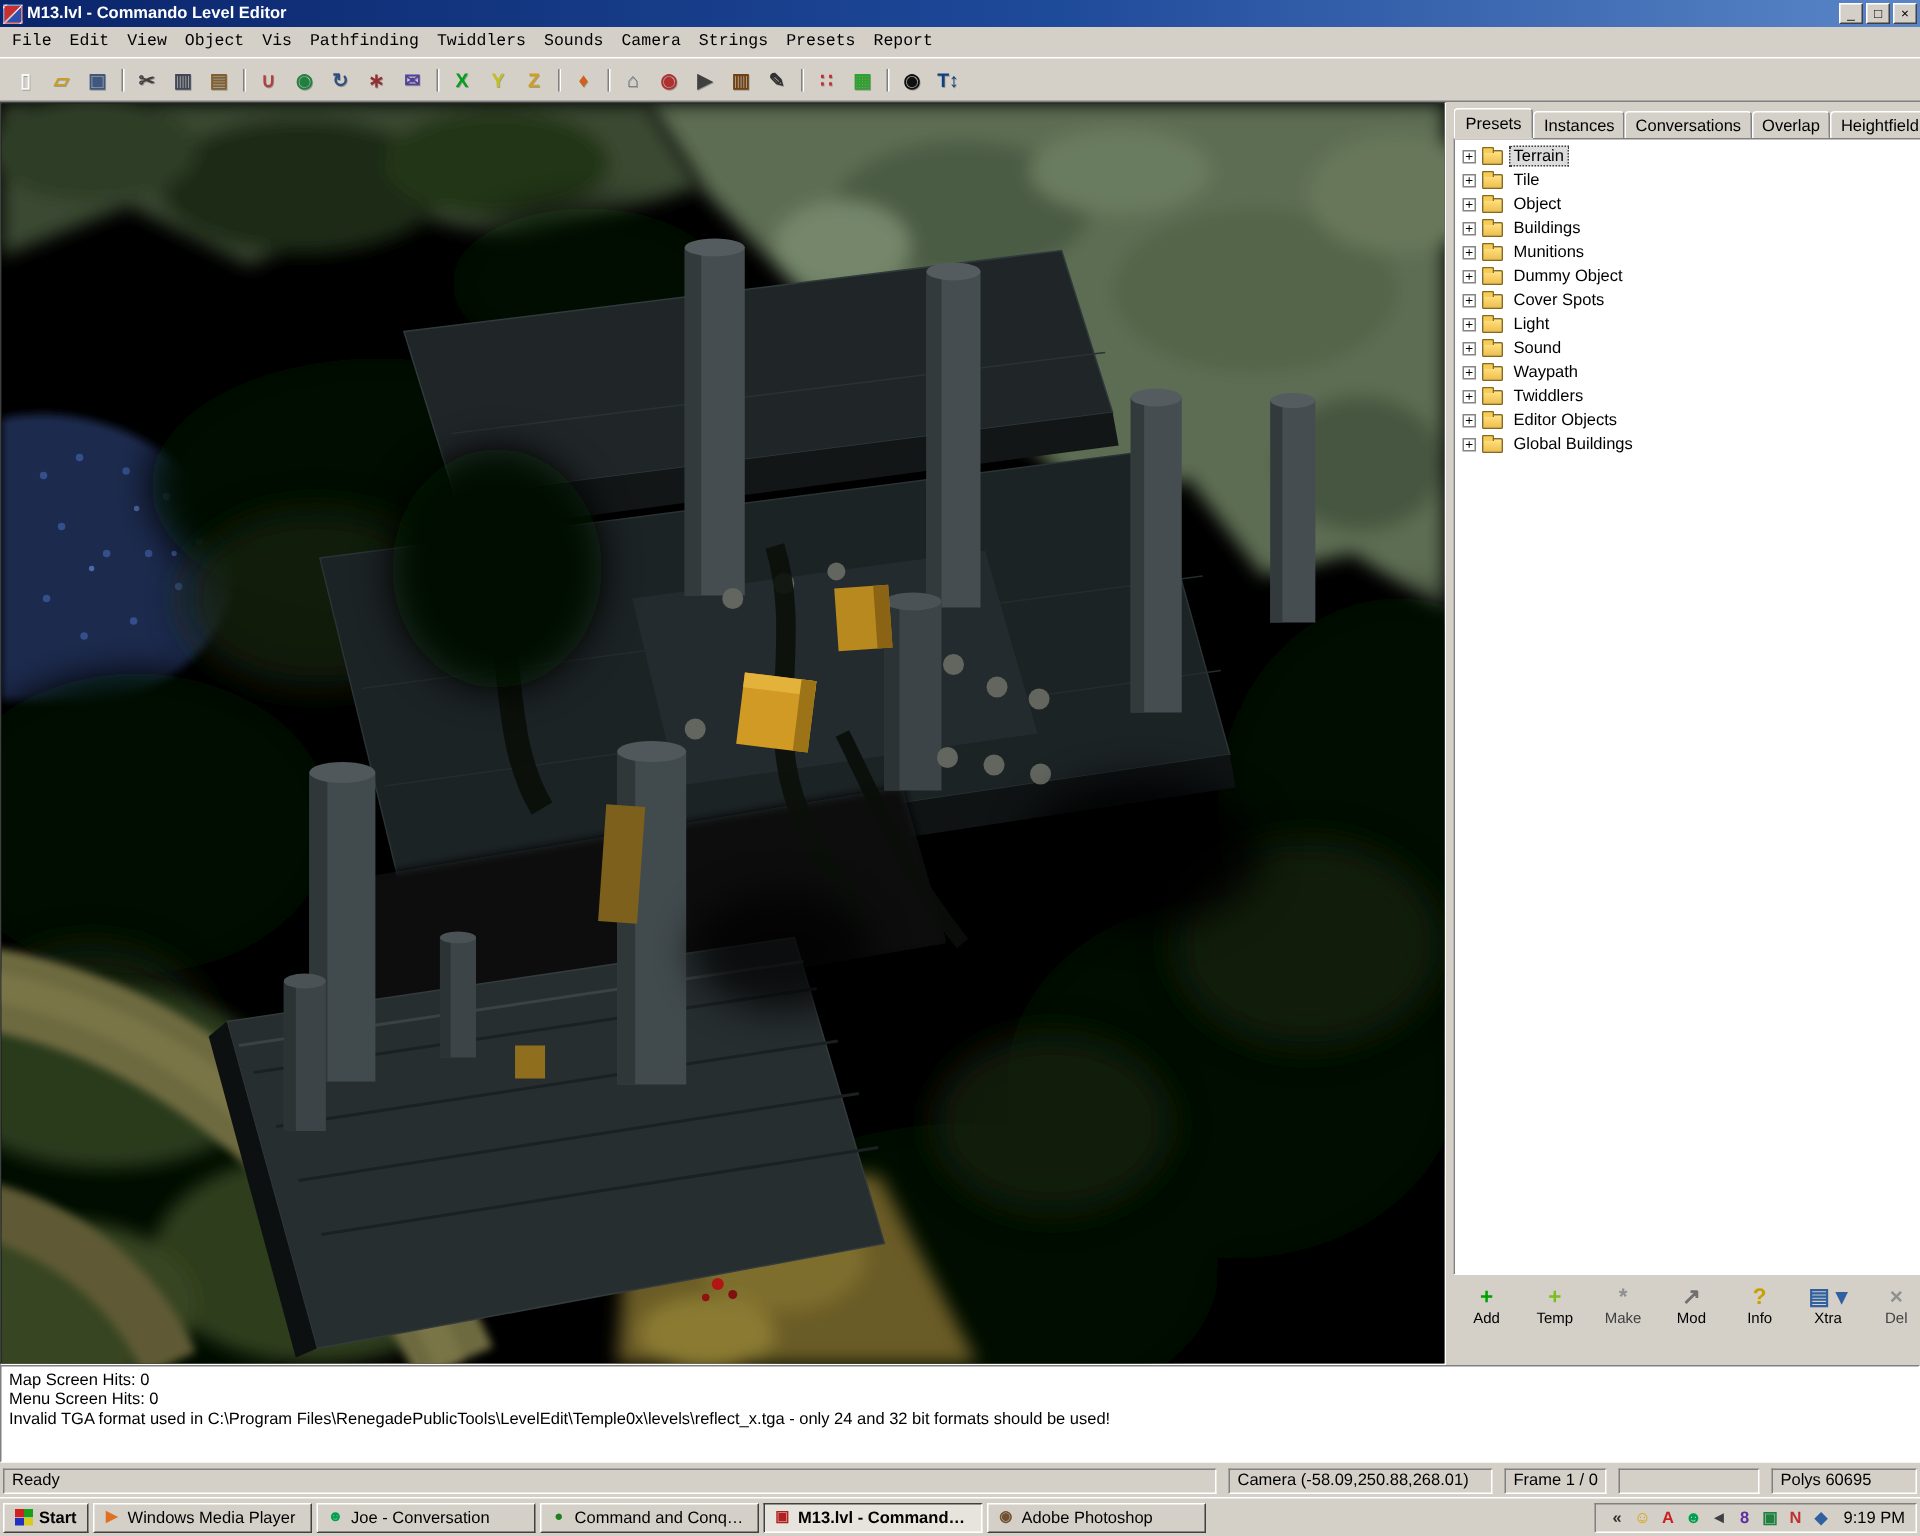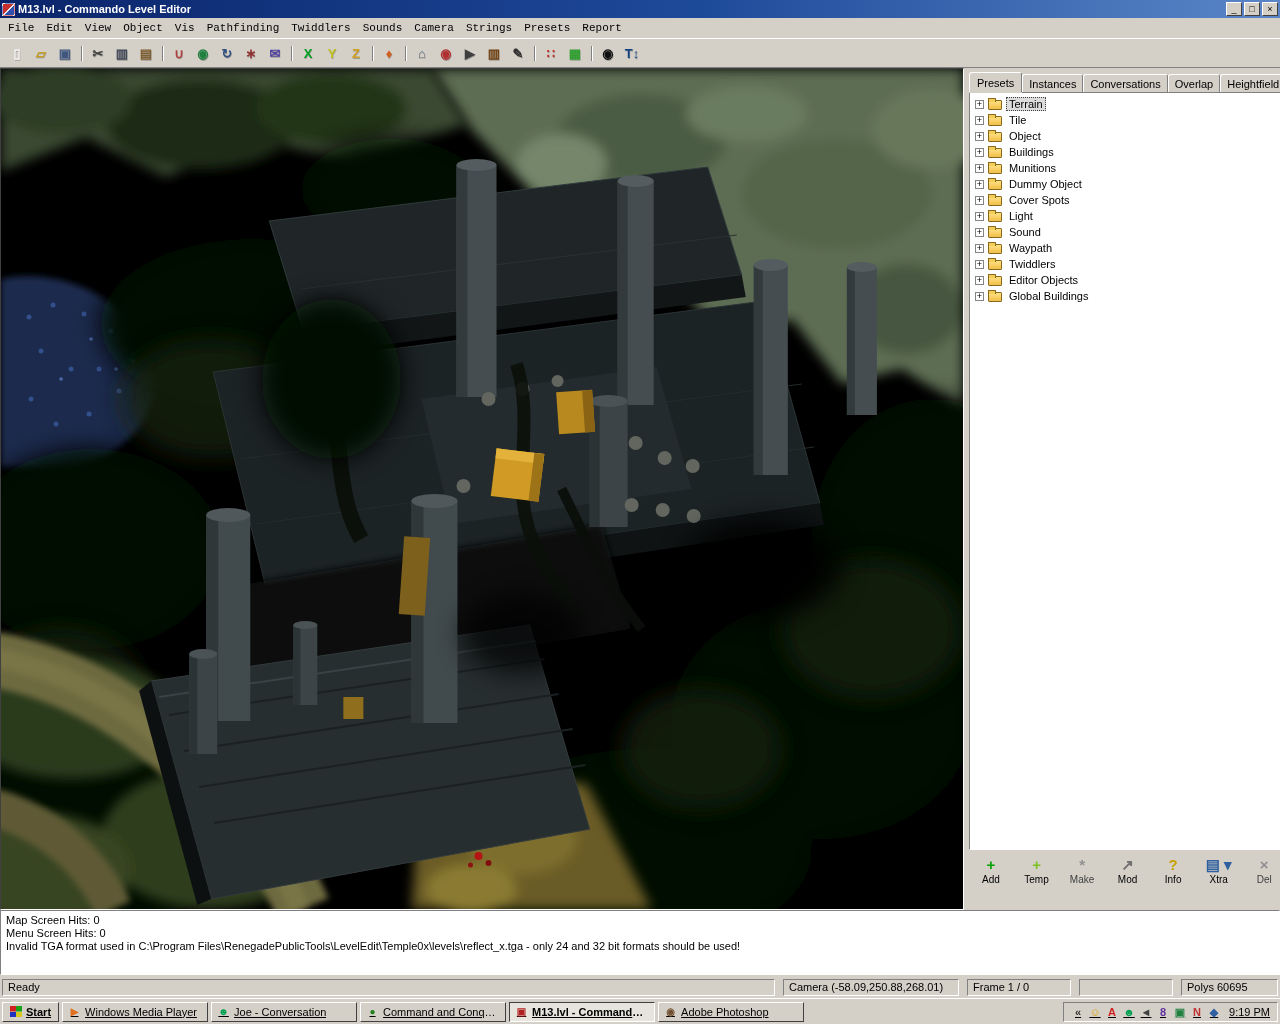--- a/index.html
+++ b/index.html
@@ -79,27 +79,27 @@
   .log { height:65px; flex:none; background:#fff; padding:3px 5px; overflow:hidden;
     border:1px solid; border-color:#808080 #fff #fff #808080; }
   .log-line { height:13px; line-height:13px; white-space:nowrap; }
 
   
   .statusbar { height:23px; flex:none; display:flex; align-items:flex-end; gap:8px; padding:2px 2px; }
   .status-panel { height:17px; line-height:15px; padding:0 5px; white-space:nowrap; overflow:hidden;
     border:1px solid; border-color:#808080 #fff #fff #808080; }
   .st-ready { flex:1; }
   .st-camera { width:176px; flex:none;margin-top:20px; }
-  .st-frame { width:104px; flex:none; }
+  .st-frame { width:68px; flex:none; }
   .st-spacer { width:94px; flex:none; }
   .st-polys { width:97px; flex:none; }
 
   
   .taskbar { height:26px; flex:none; display:flex; align-items:center; gap:3px; padding:2px 2px;
-    border-top:1px solid #fff; background:#d4d0c8;text-decoration:underline; }
+    border-top:1px solid #fff; background:#d4d0c8; }
   .start-btn { height:20px; flex:none; display:flex; align-items:center; gap:4px; padding:0 7px;
     font-weight:bold; font-size:11px; background:#d4d0c8;
     border:1px solid; border-color:#fff #404040 #404040 #fff; font-family:"Liberation Sans",sans-serif; }
   .win-logo { width:12px; height:11px; flex:none;
     background:
       linear-gradient(to right,#d02020 50%,#18a018 50%) top / 100% 50% no-repeat,
       linear-gradient(to right,#2030c0 50%,#d8c820 50%) bottom / 100% 50% no-repeat; }
   .tasks { display:flex; gap:3px; }
   .task-btn { width:146px; height:20px; display:flex; align-items:center; gap:4px; padding:0 5px;
     background:#d4d0c8; border:1px solid; border-color:#fff #404040 #404040 #fff;

